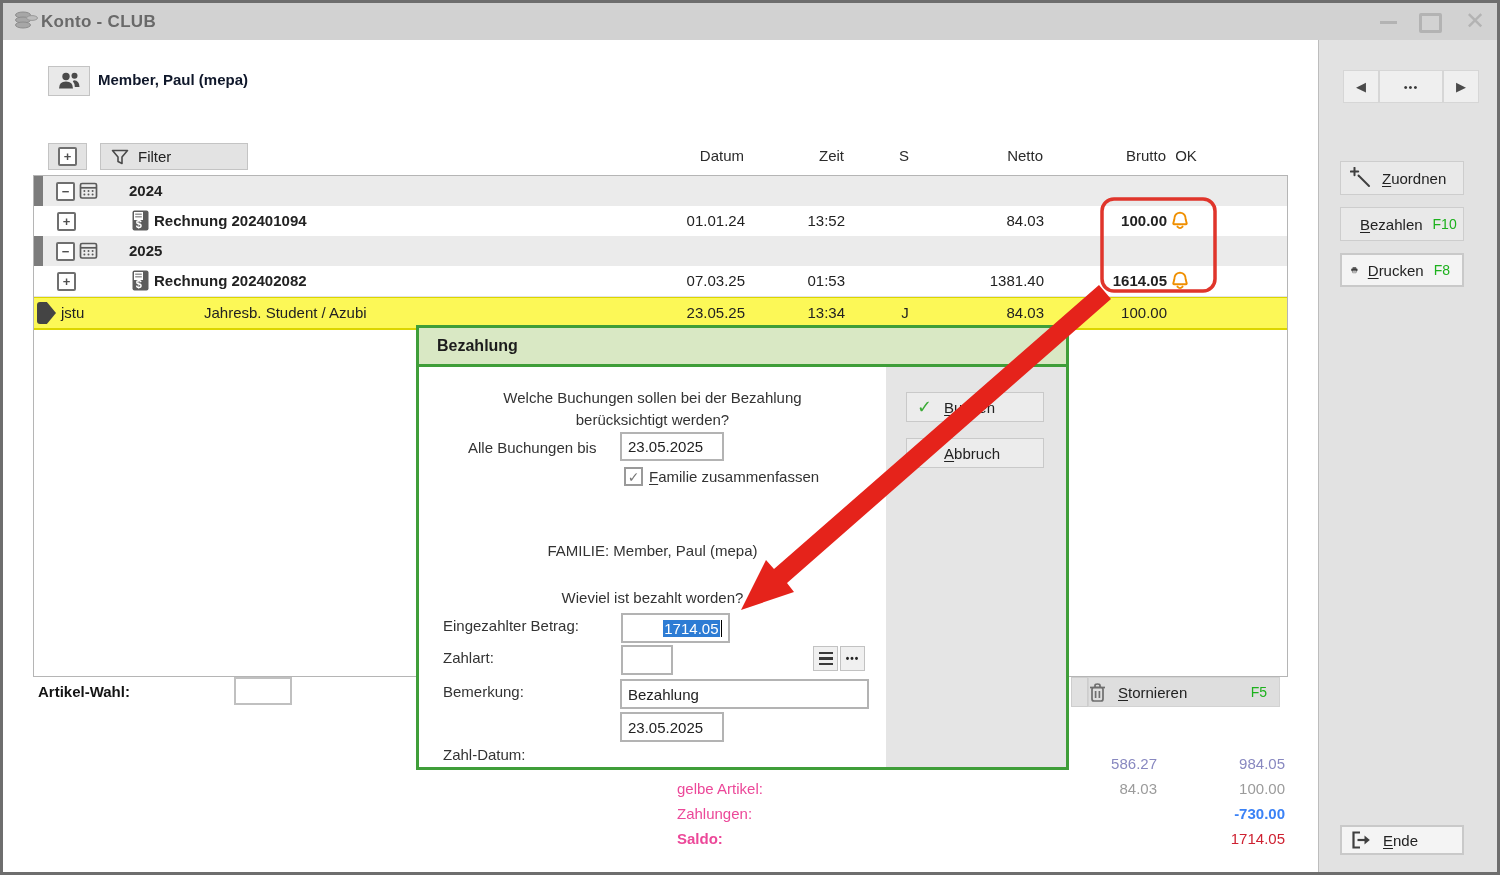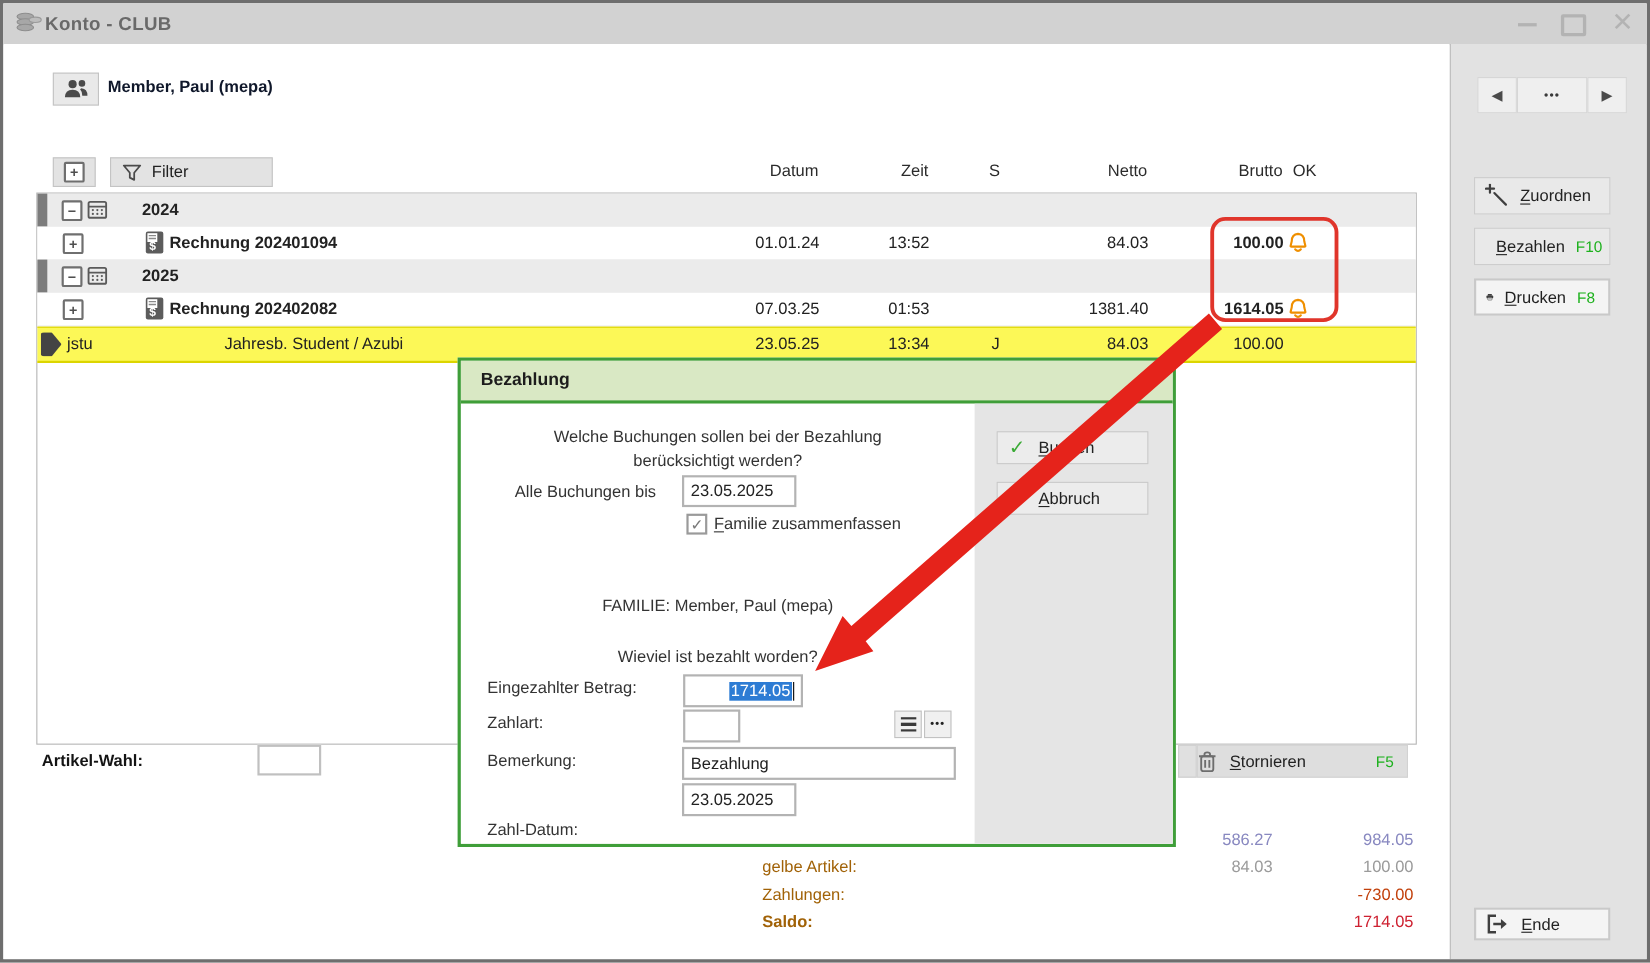--- a/index.html
+++ b/index.html
@@ -52,26 +52,26 @@
     clip-path:polygon(0 0,52% 0,100% 50%,52% 100%,0 100%);border-radius:3px;}
   .sel-code{position:absolute;left:27px;}
   .sel-desc{position:absolute;left:170px;}
   
   .aw-label{left:35px;top:676px;height:26px;line-height:26px;font-weight:bold;color:#141414;}
   .aw-input{left:231px;top:674px;width:54px;height:24px;background:#fff;border:2px solid #c0c0c0;}
   .hidden-btn-sliver{left:1068px;top:674px;width:15px;height:28px;background:#e0e0e0;border:1px solid #cdcdcd;}
   .storno-btn{left:1085px;top:674px;width:190px;height:28px;background:#dedede;border:1px solid #d2d2d2;display:flex;align-items:center;gap:12px;}
   .fkey{margin-left:auto;padding-right:12px;color:#1db11d;font-size:14px;}
   .totals-row{position:absolute;height:25px;line-height:25px;}
-  .tot-label{position:absolute;left:690px;color:#a16207;}
+  .tot-label{position:absolute;left:674px;color:#ec4899;}
   .tot-netto{position:absolute;right:340px;width:110px;text-align:right;}
   .tot-brutto{position:absolute;right:212px;width:110px;text-align:right;}
   .t-open{color:#8888c0;}
   .t-gray{color:#9b9b9b;}
-  .t-green{color:#c2410c;}
+  .t-green{color:#3b82f6;font-weight:bold;}
   .t-red{color:#ce2131;}
   
   .nav-group{left:1340px;top:67px;width:136px;height:33px;display:flex;}
   .nav-btn{flex:0 0 34px;background:#efefef;border:1px solid #d6d6d6;display:flex;align-items:center;justify-content:center;color:#4a4a4a;font-size:13px;}
   .nav-mid{flex:1;letter-spacing:1px;font-size:11px;color:#3a3a3a;}
   .side-btn{left:1337px;width:124px;height:34px;background:#e9e9e9;border:1px solid #cdcdcd;display:flex;align-items:center;padding-left:9px;gap:10px;box-sizing:border-box;}
   .side-btn.lite{background:#f4f4f4;border:2px solid #c9c9c9;}
   .mn{text-decoration:underline;text-underline-offset:2px;}
   
   .dlg{left:413px;top:322px;width:653px;height:445px;border:3px solid #3f9e39;background:#fff;box-sizing:border-box;z-index:100;}

